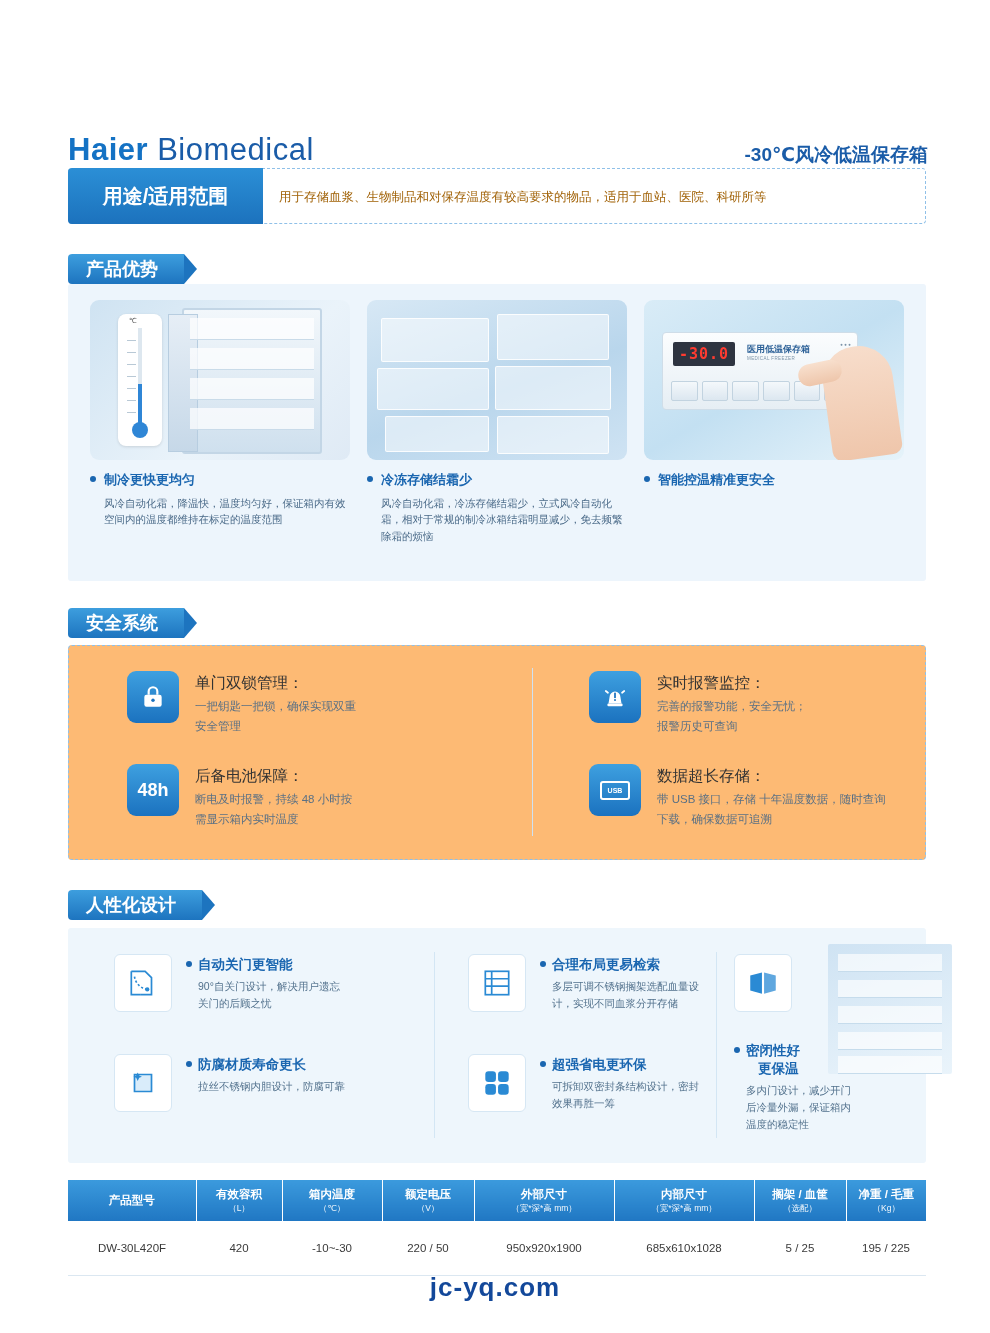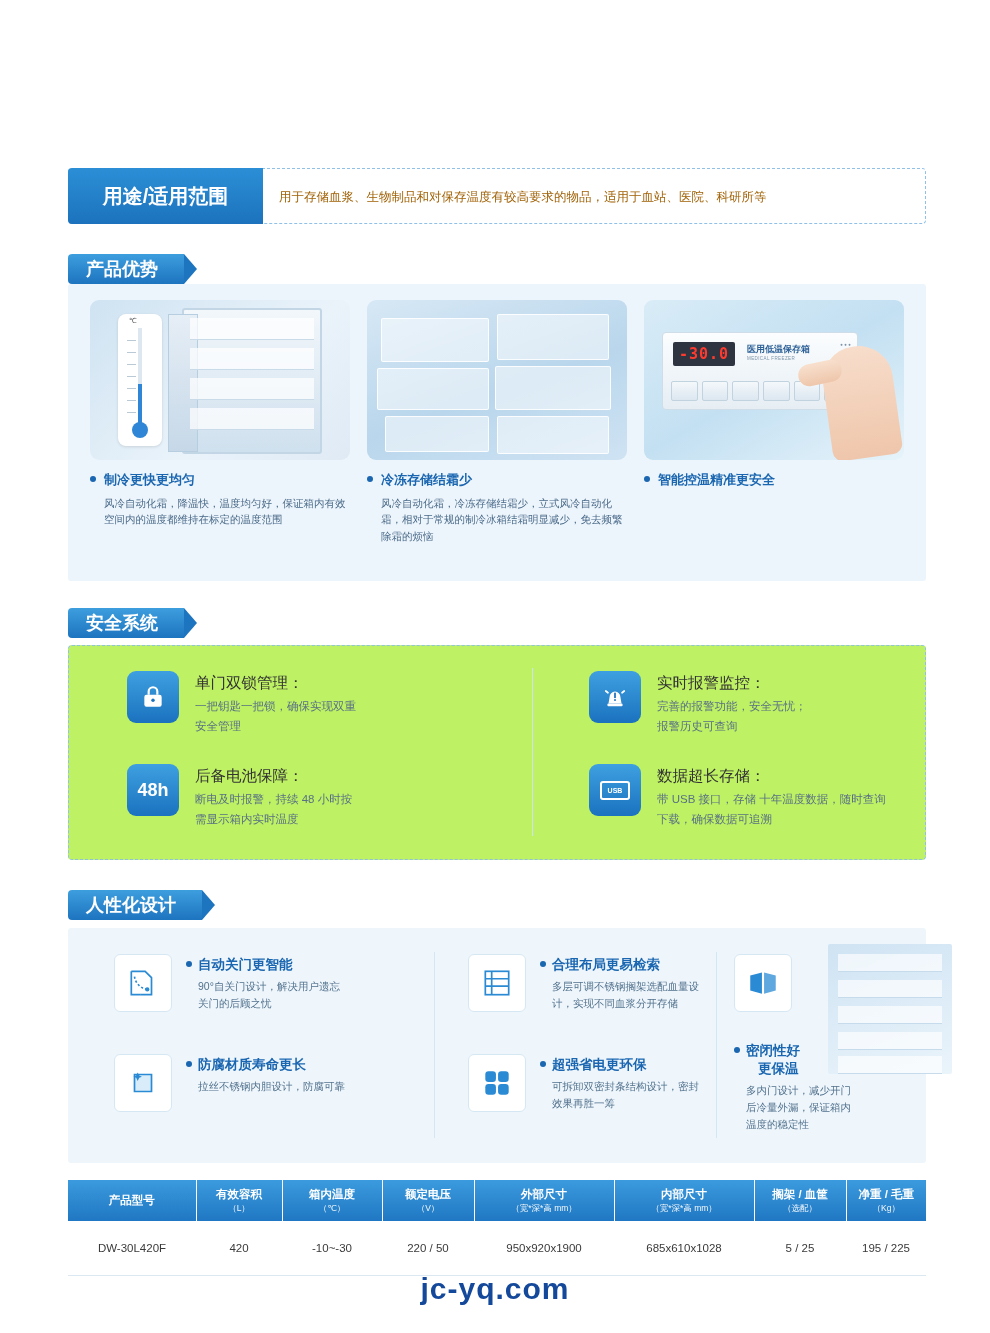--- a/index.html
+++ b/index.html
@@ -138,21 +138,21 @@
   }
   .ph3 .finger {
     position:absolute; right:62px; top:62px; width:44px; height:22px;
     background:linear-gradient(180deg,#f8e0ce,#eec6ab);
     border-radius:11px; transform:rotate(-12deg);
   }
 
   
   .safe-panel {
     position:absolute; left:68px; top:645px; width:858px; height:215px;
-    border:1px dashed #8fc0e8; border-radius:4px; background:#bef264;
+    border:1px dashed #8fc0e8; border-radius:4px; background:#fdba74;
   }
   .safe-item { position:absolute; width:370px; }
   .safe-ico {
     position:absolute; left:0; top:0; width:52px; height:52px;
     background:linear-gradient(180deg,#3ea0e0,#1b72bf); border-radius:9px;
     display:flex; align-items:center; justify-content:center; color:#fff;
   }
   .safe-tt { position:absolute; left:68px; top:2px; font-size:15.5px; color:#333; }
   .safe-dd { position:absolute; left:68px; top:26px; font-size:11.5px; color:#5a7084; line-height:1.7; }
   .safe-div { position:absolute; left:463px; top:22px; width:1px; height:168px; background:#cfe2f2; }
@@ -195,28 +195,35 @@
   thead th:last-child { border-right:none; }
   thead th .unit { display:block; font-size:8.5px; font-weight:normal; opacity:.95; }
   tbody td {
     text-align:center; font-size:11.5px; color:#3a3a3a;
     padding:21px 2px; border-bottom:1px solid #dbe7f1;
   }
 
   
   .watermark {
     position:absolute; left:0; top:1272px; width:990px;
-    text-align:center; font-size:30px; color:#13489a; font-weight:bold; letter-spacing:1px;
+    text-align:center; font-size:26px; color:#13489a; font-weight:bold; letter-spacing:1px;
   }
 </style>
 </head>
 <body>
 
 <div class="page">
 
+  <div class="header">
+    <div class="brand">
+      <span class="haier">Haier</span>
+      <span class="bio">Biomedical</span>
+    </div>
+    <div class="header-title">-30℃风冷低温保存箱</div>
+  </div>
 
   <div class="usage-wrap">
     <div class="usage-tag">用途/适用范围</div>
     <div class="usage-text">用于存储血浆、生物制品和对保存温度有较高要求的物品，适用于血站、医院、科研所等</div>
   </div>
 
   <div class="sec-tab" style="left:68px; top:254px;">产品优势</div>
   <div class="adv-panel">
 
     <div class="adv-card" style="left:22px;">

